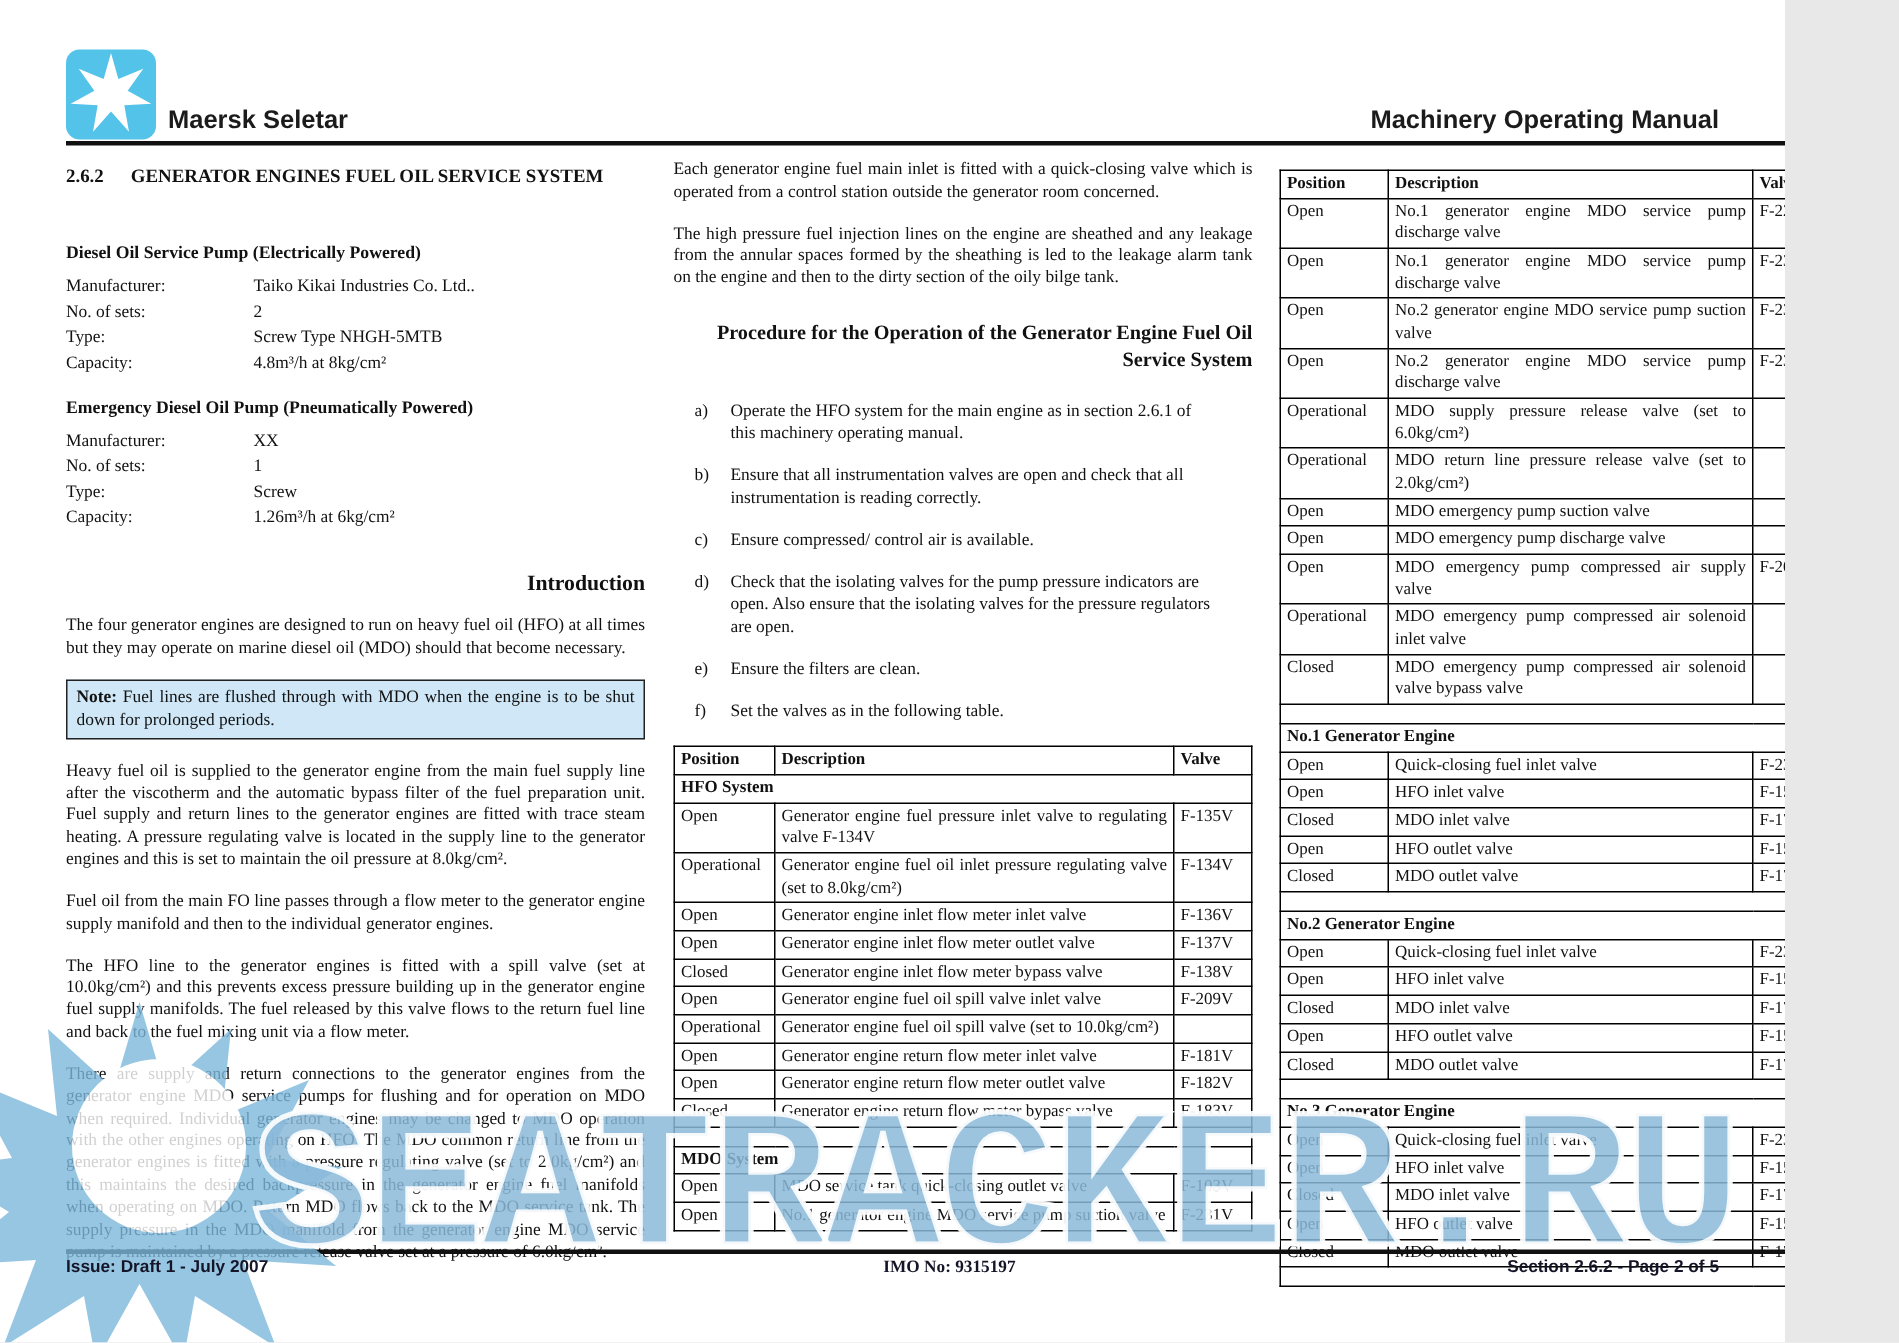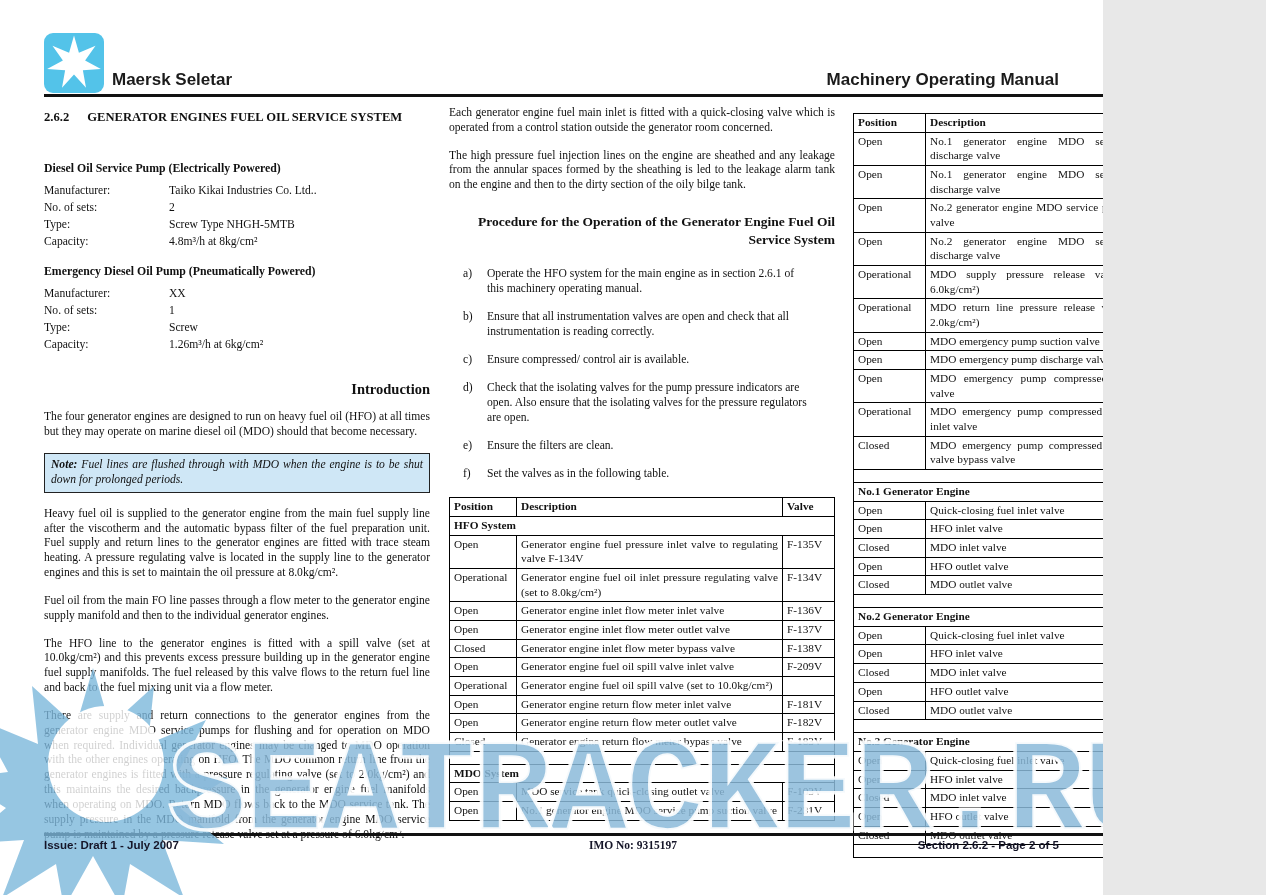--- a/index.html
+++ b/index.html
@@ -1,17 +1,17 @@
 <!DOCTYPE html>
 <html><head>
 <meta charset="utf-8">
 <style>
   html,body { margin:0; padding:0; background:#e8e8e8; }
   .page {
-    position:relative; width:1103px; height:895px; background:#ffffff;
+    position:relative; width:1190px; height:895px; background:#ffffff;
     overflow:hidden; font-family:"Liberation Serif", serif; color:#111;
   }
   
   .logo {
     position:absolute; left:44px; top:33px; width:60px; height:60px;
     background:#53c3e9; border-radius:9px;
   }
   .logo svg { width:100%; height:100%; display:block; }
   .ship-name {
     position:absolute; left:112px; top:70px;
@@ -31,21 +31,21 @@
 
   .sec-heading { font-size:12.6px; font-weight:bold; margin:4px 0 36px 0; }
   .sec-heading .num { margin-right:18px; }
   .pump-title { font-size:11.8px; font-weight:bold; margin:10px 0 6px 0; }
   .spec-row { font-size:11.6px; line-height:17px; }
   .spec-row .k { display:inline-block; width:125px; }
   h3.sub { font-size:14.5px; font-weight:bold; margin:24px 0 12px 0;text-align:right; }
   p.body { font-size:11.6px; line-height:1.28; text-align:justify; margin:0 0 13px 0; }
   .note-box {
     background:#cfe7f6; border:1px solid #222; padding:3px 6px 5px 6px;
-    font-size:11.6px; line-height:1.3; margin:2px 0 14px 0; text-align:justify;font-style:italic;
+    font-size:11.6px; line-height:1.3; margin:2px 0 14px 0; text-align:justify;
   }
   .note-box b { font-weight:bold; }
 
   
   .step { display:flex; font-size:11.6px; line-height:1.3; margin:0 0 13px 0; }
   .step .lab { width:24px; flex:0 0 24px; margin-left:14px; }
   .step .txt { flex:1; padding-right:28px; }
 
   
   table.vt { border-collapse:collapse; width:100%; table-layout:fixed; font-size:11.3px; }

